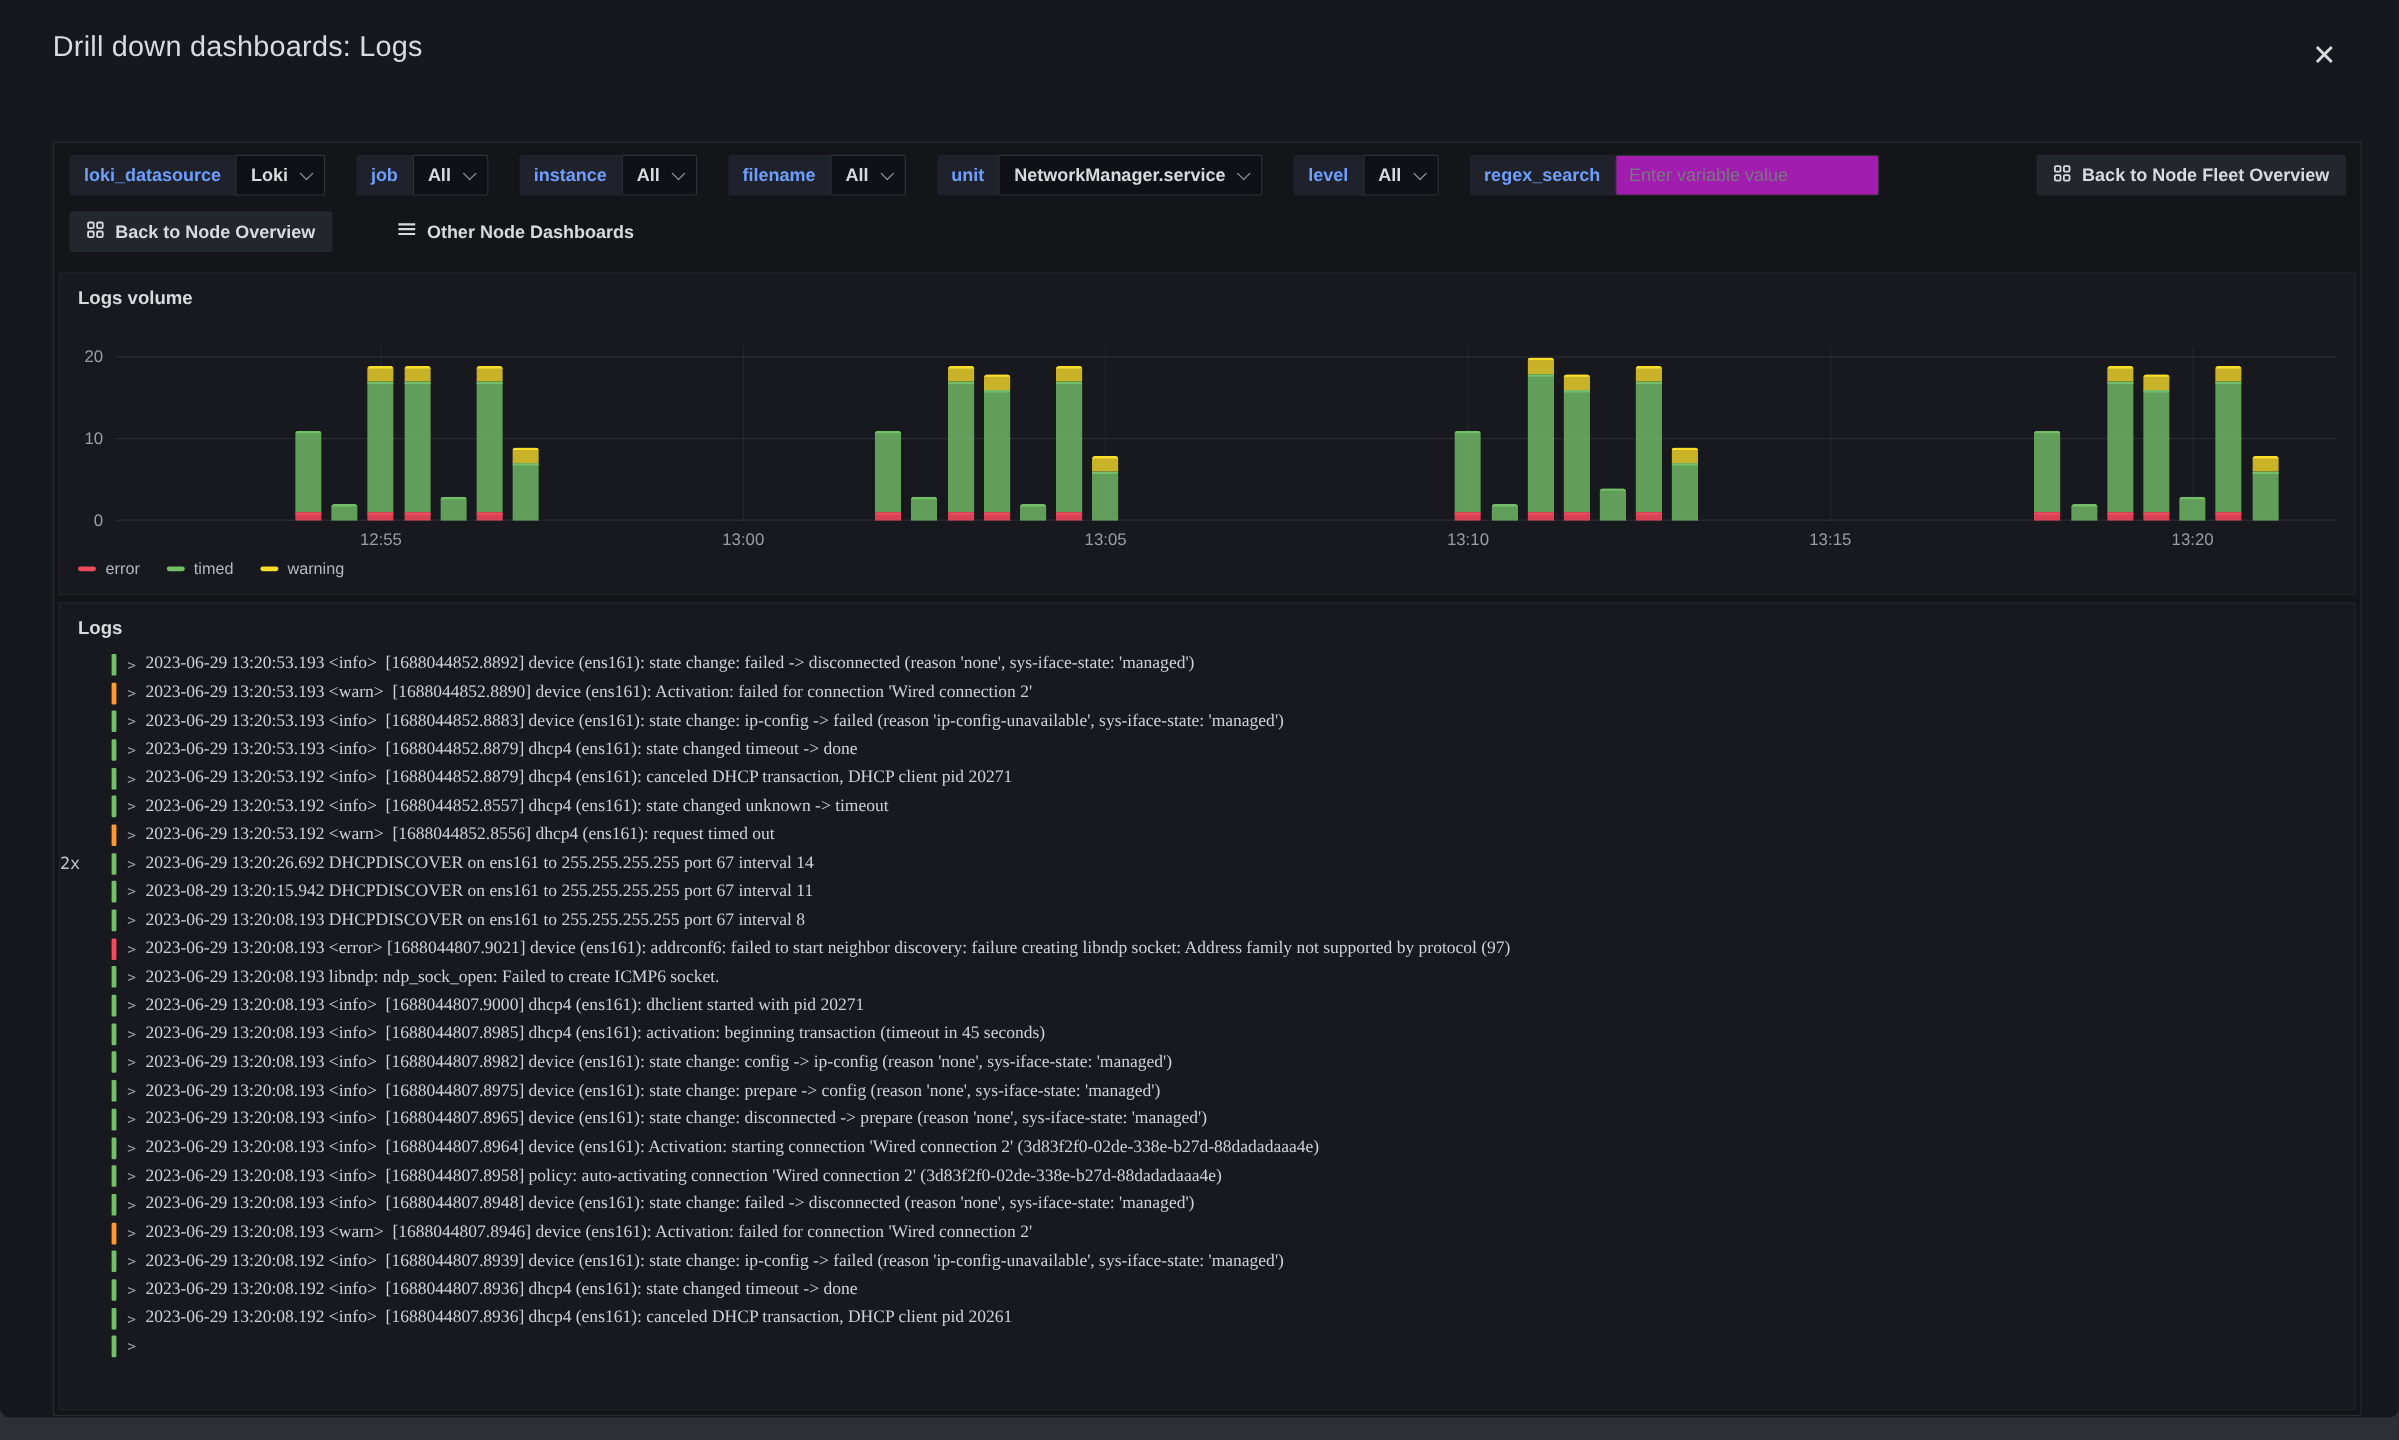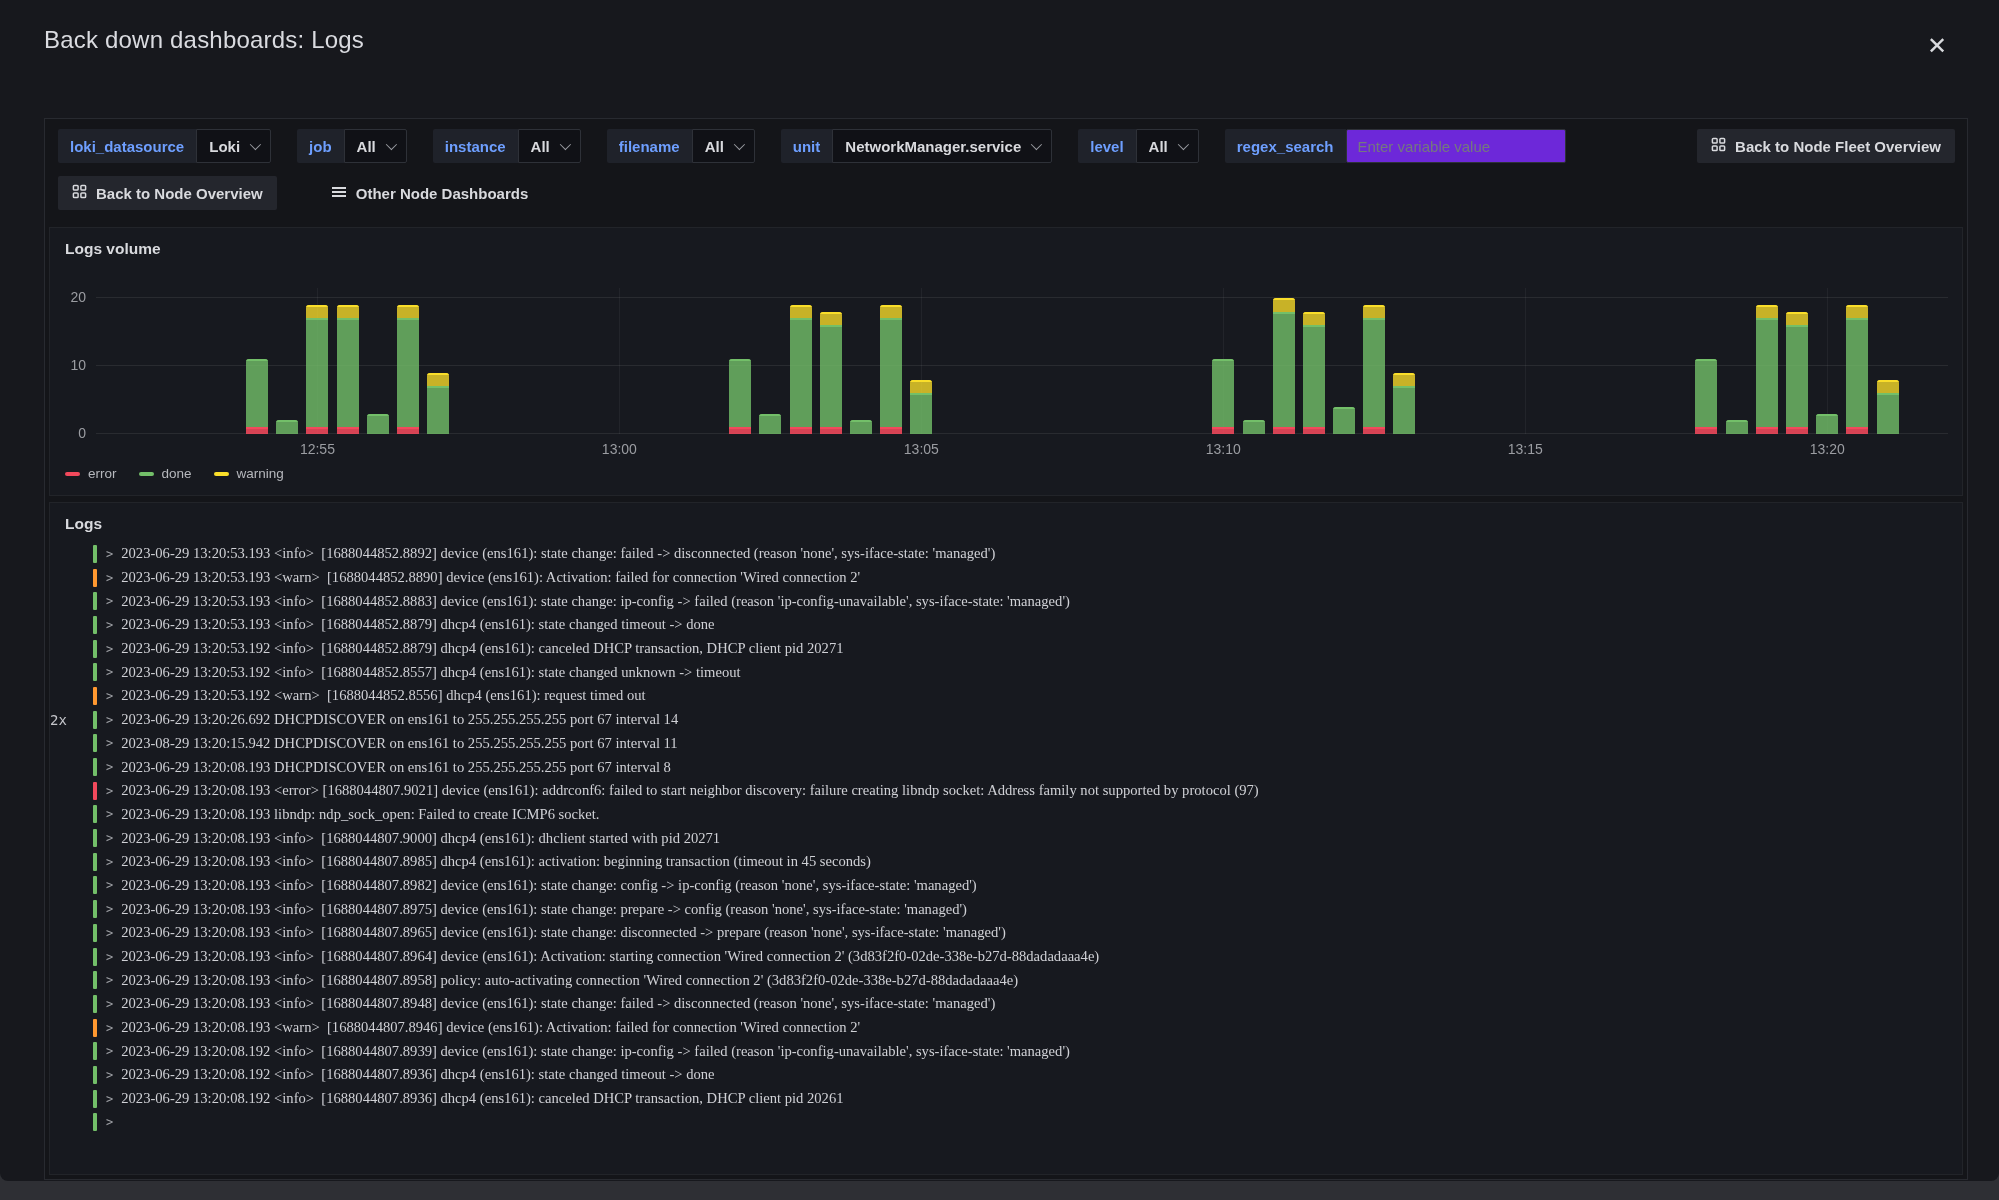--- a/index.html
+++ b/index.html
@@ -16,21 +16,21 @@
              border:1px solid #282a30;background:#141519;display:flex;flex-direction:column;overflow:hidden}
   .var-row{display:flex;align-items:center;margin:10px 12px 0 13px;height:34px;flex:none}
   .var-group{display:flex;height:34px;margin-right:26px;flex:none}
   .var-label{display:flex;align-items:center;padding:0 12px;background:#1f222a;color:#6e9fff;
              font-size:15px;font-weight:700;border-radius:2px 0 0 2px;white-space:nowrap}
   .var-value{display:flex;align-items:center;gap:10px;padding:0 12px;background:#101116;
              border:1px solid #2e3138;color:#d9dade;font-size:15px;font-weight:600;
              border-radius:0 2px 2px 0;white-space:nowrap;cursor:pointer}
   .caret{width:7px;height:7px;border-right:1.6px solid #9a9ca1;border-bottom:1.6px solid #9a9ca1;
          transform:rotate(45deg) translateY(-2px);flex:none}
-  .var-input{width:196px;height:32px;background:#6d28d9;border:1px solid #2e3138;border-radius:2px;
+  .var-input{width:196px;height:32px;background:#a21caf;border:1px solid #2e3138;border-radius:2px;
              color:#d9dade;font-size:15px;padding:0 11px;font-family:"Liberation Sans",sans-serif}
   .var-input::placeholder{color:#75787f}
   .btn{display:flex;align-items:center;gap:9px;background:#24262d;border:none;border-radius:2px;
        color:#d9dade;font-size:15px;font-weight:700;padding:0 14px;height:34px;cursor:pointer;
        font-family:"Liberation Sans",sans-serif;white-space:nowrap}
   .btn.ghost{background:transparent;margin-left:40px}
   .btn svg{flex:none}
   .push-right{margin-left:auto}
   .row2{display:flex;align-items:center;margin:12px 12px 0 13px;height:36px;flex:none}
   
@@ -62,21 +62,21 @@
   .lvl-info{background:#73bf69}
   .lvl-warn{background:#ff9830}
   .lvl-error{background:#f2495c}
   .chev{font-family:"DejaVu Sans Mono",monospace;font-size:12px;color:#9fa1a6;margin-right:8px;flex:none}
   .msg{font-family:Liberation Serif, serif;font-size:14.6px;color:#d0d1d6;white-space:pre}
 </style>
 </head>
 <body>
 
 <div class="modal">
-  <h1 class="modal-title">Back down dashboards: Logs</h1>
+  <h1 class="modal-title">Drill down dashboards: Logs</h1>
   <button class="close-btn">✕</button>
 
   <div class="dashboard">
 
     <div class="var-row" id="var-row">
       <div class="var-group">
           <span class="var-label">loki_datasource</span>
           <span class="var-value">
             <span>Loki</span>
             <i class="caret"></i>
@@ -294,21 +294,21 @@
             <div class="seg-warning" style="height: 13.6px; flex: 0 0 auto;"></div>
           </div>
         </div>
       <div class="legend" id="legend">
           <div class="legend-item">
             <span class="legend-dash" style="background: rgb(242, 73, 92);"></span>
             <span class="legend-label">error</span>
           </div>
           <div class="legend-item">
             <span class="legend-dash" style="background: rgb(115, 191, 105);"></span>
-            <span class="legend-label">done</span>
+            <span class="legend-label">timed</span>
           </div>
           <div class="legend-item">
             <span class="legend-dash" style="background: rgb(250, 222, 42);"></span>
             <span class="legend-label">warning</span>
           </div>
         </div>
     </section>
 
     <section class="panel panel-logs">
       <h2 class="panel-title">Logs</h2>

